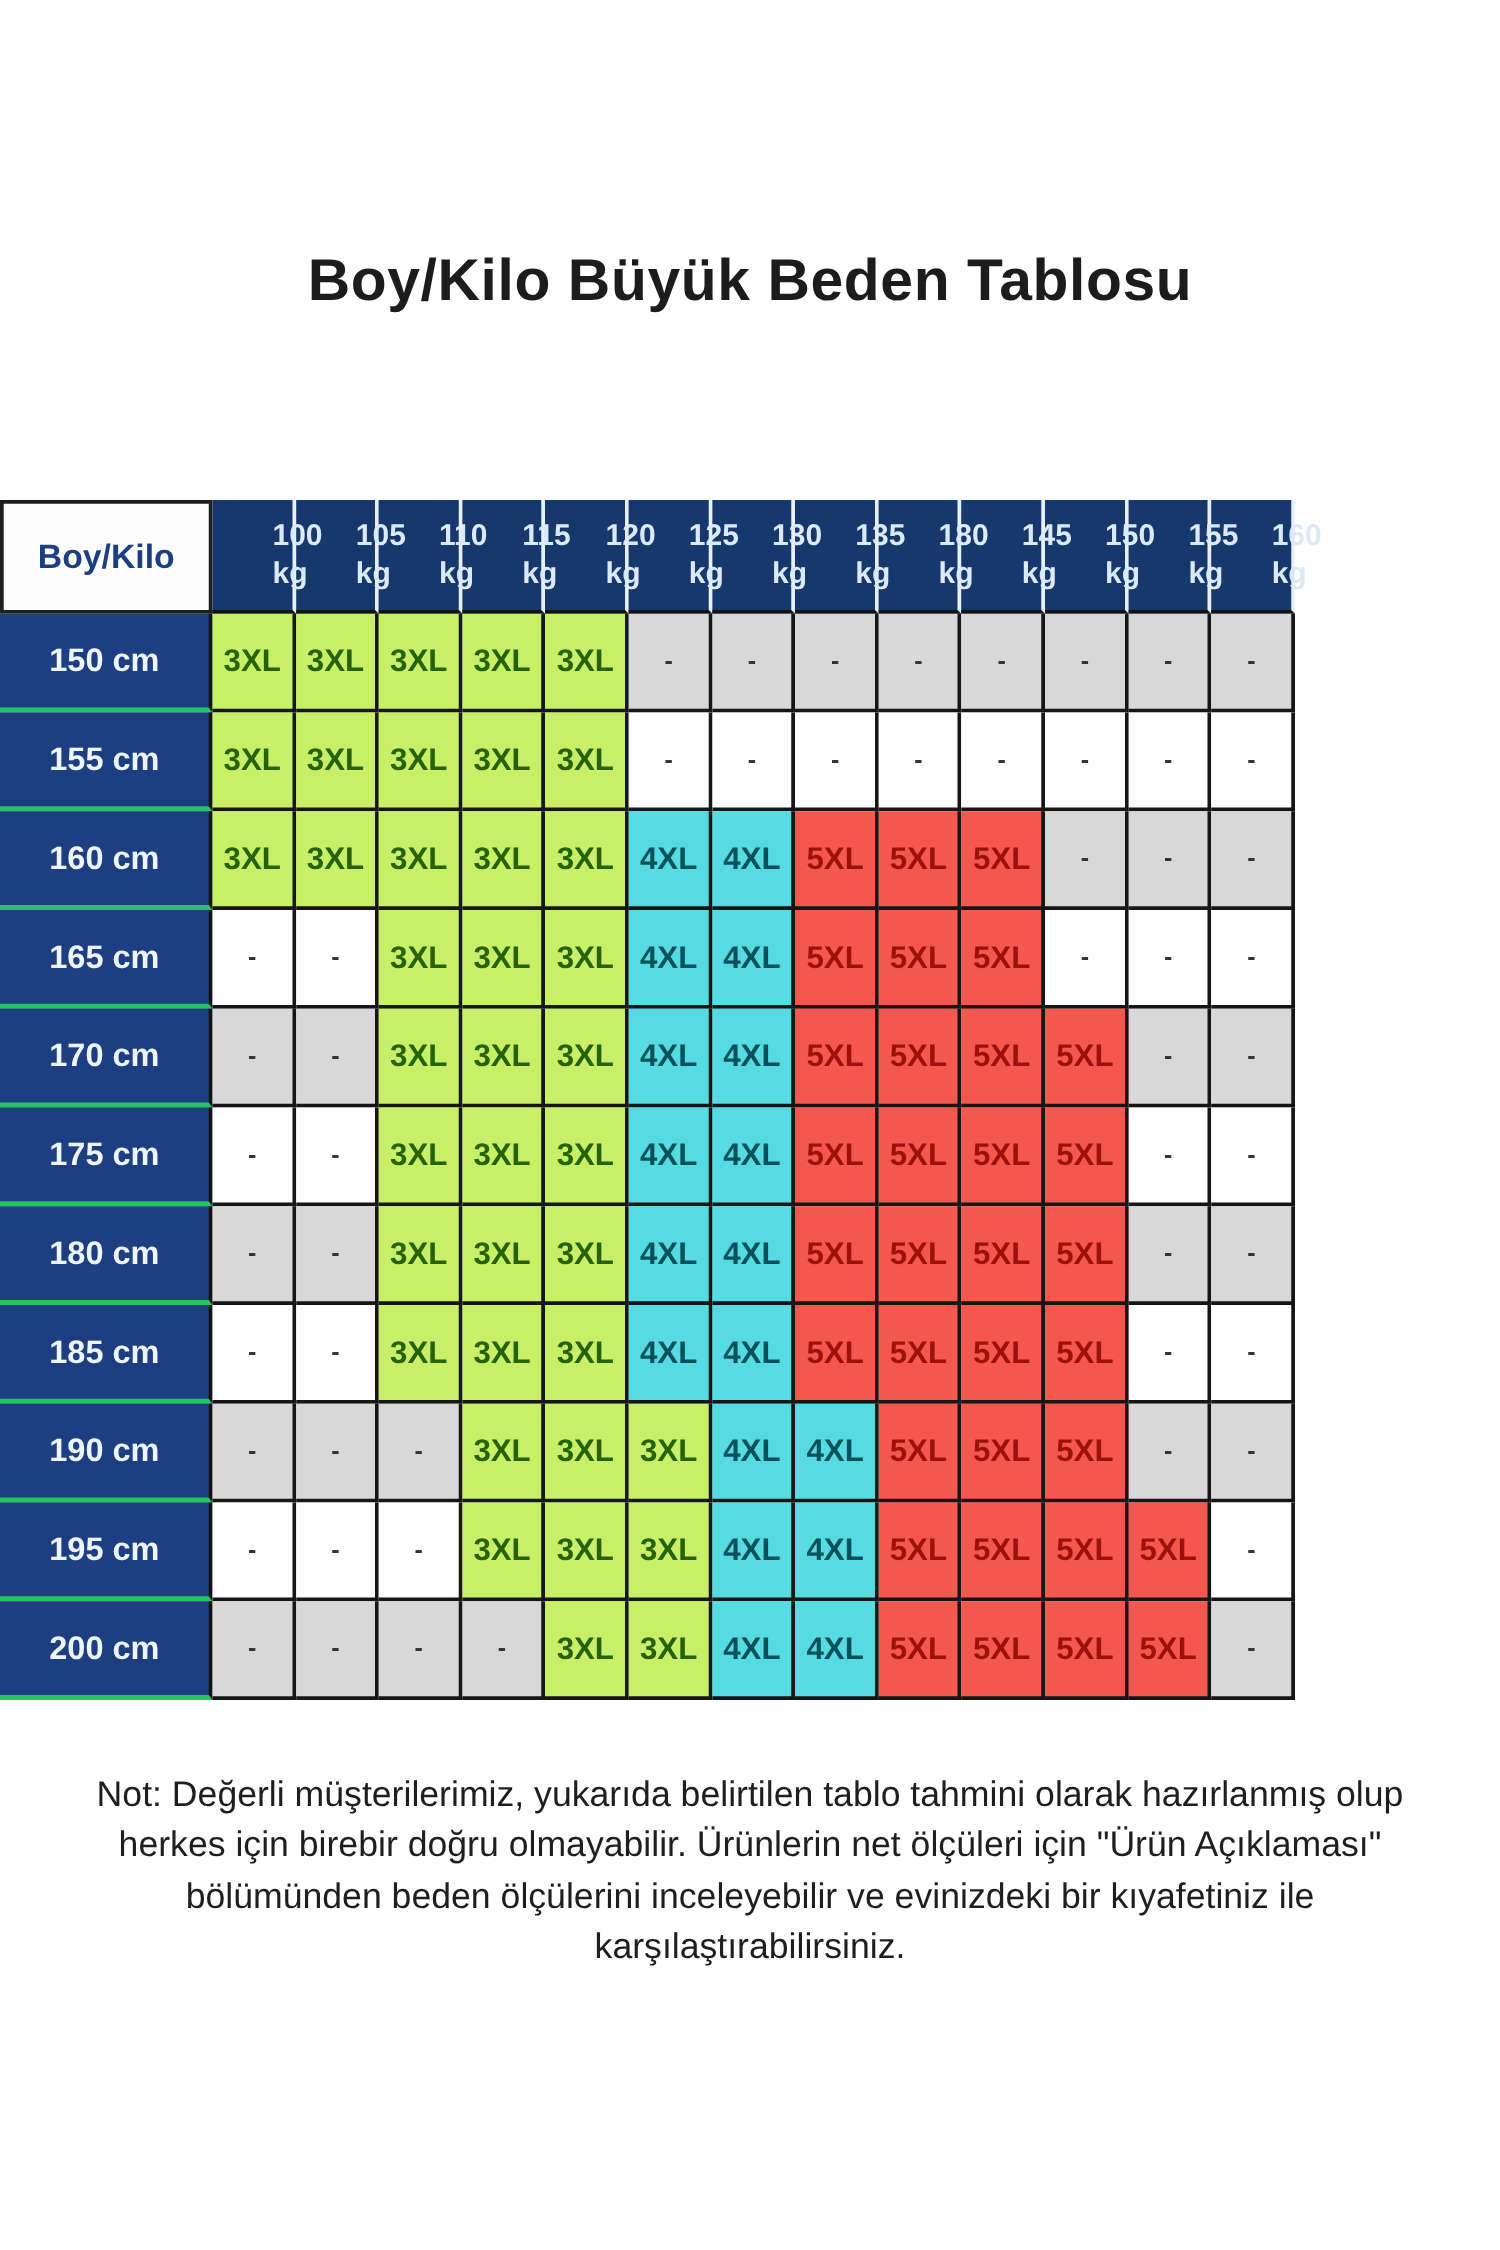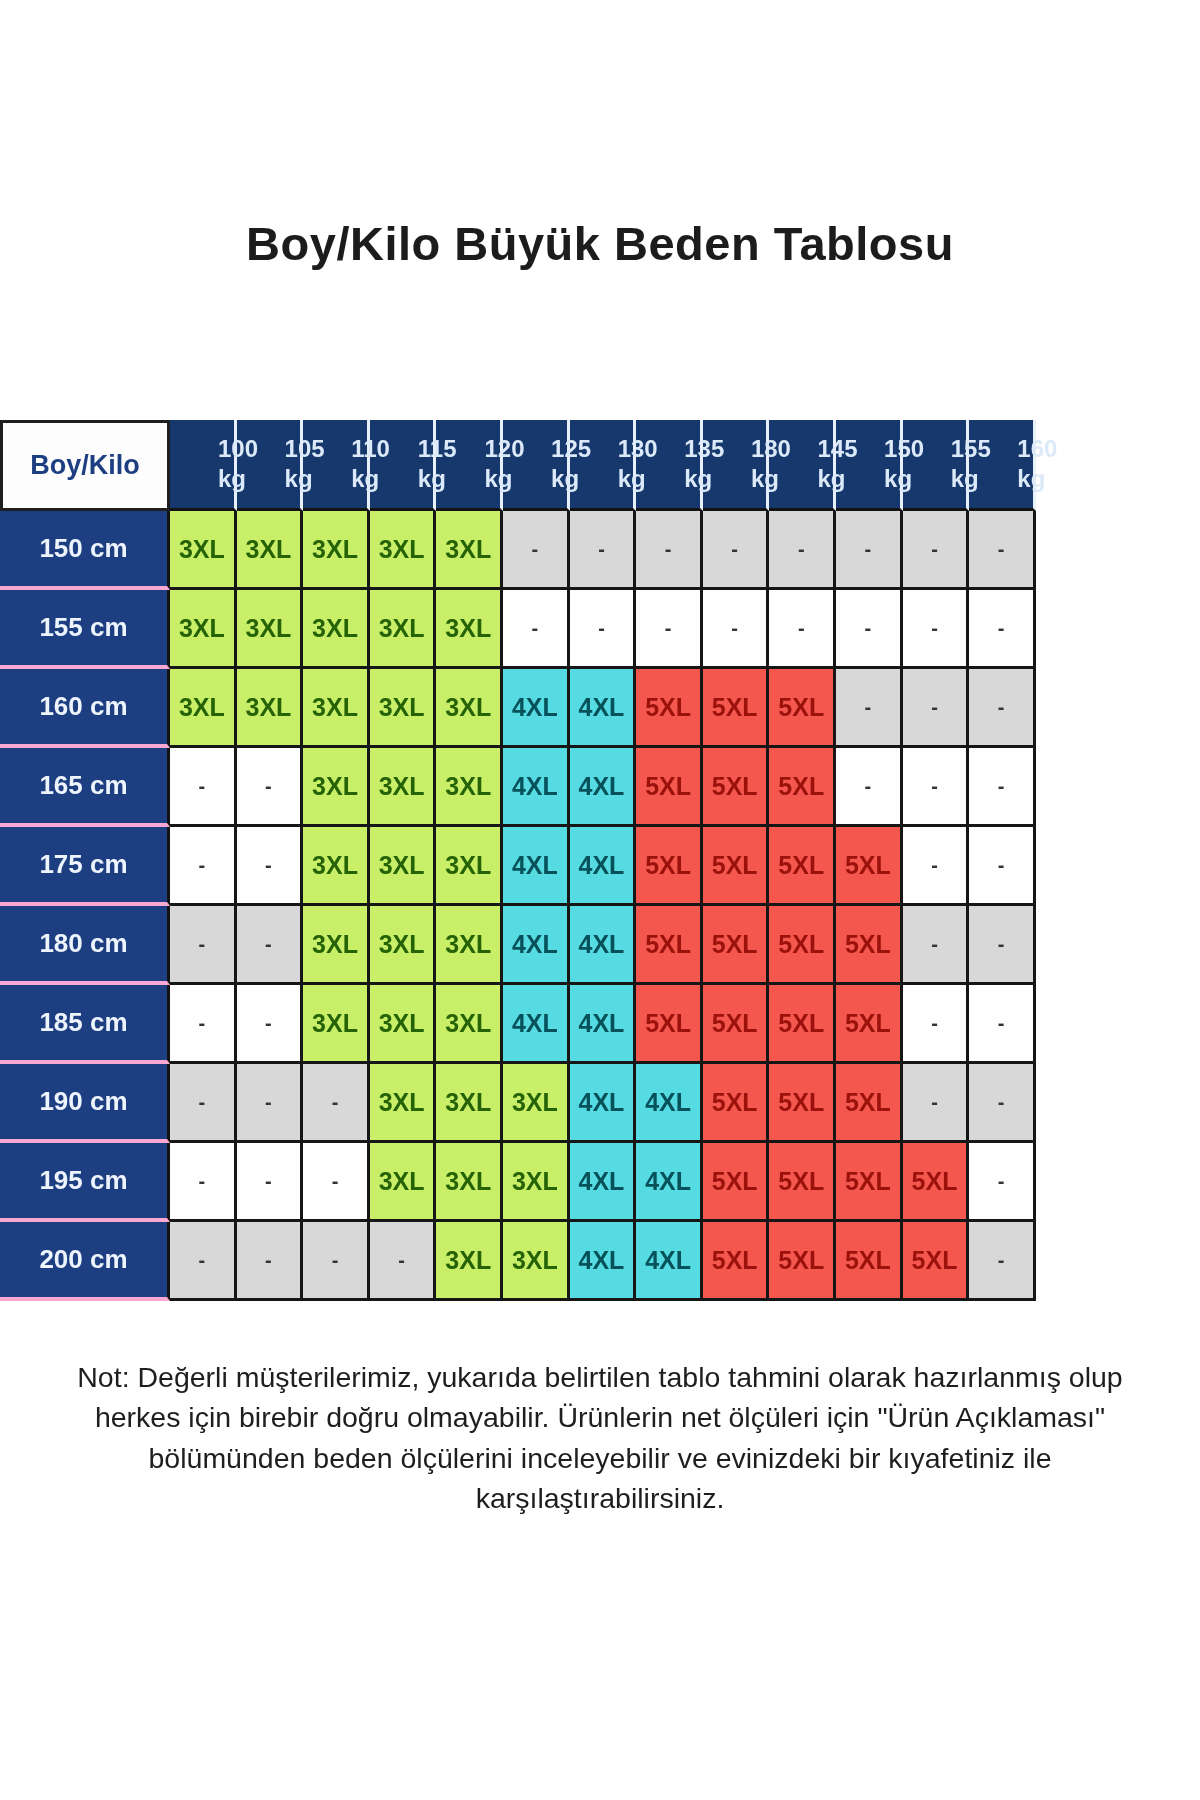--- a/index.html
+++ b/index.html
@@ -8,21 +8,20 @@
     width: 1200px; height: 1800px;
     background: #ffffff;
     font-family: "Liberation Sans", sans-serif;
     position: relative;
   }
   .top-band {
     position: relative;
     height: 400px;
     background: linear-gradient(180deg, #ffffff 0px, #ffffff 160px,
 romagna #d7d7d7 166px, #ededed 235px, #ffffff 330px);
-    margin-top: 20px;
   }
   .page-title {
     position: absolute;
     top: 196px; left: 0; right: 0;
     margin: 0;
     text-align: center;
     font-size: 47px;
     font-weight: 700;
     color: #1c1c1c;
     letter-spacing: 0.5px;
@@ -55,21 +54,21 @@
     border-right: 3px solid #e7f0fb;
     border-bottom: 3px solid #131313;
     padding-left: 48px;
   }
   td.label {
     background: var(--label-bg, #1d3f82);
     color: #eef4fc;
     font-size: 26px;
     font-weight: 700;
     border-right: 3px solid #131313;
-    border-bottom: 4px solid #f9a8d4;
+    border-bottom: 4px solid #22c55e;
   }
   td.data {
     border-right: 3px solid #161616;
     border-bottom: 3px solid #161616;
     font-size: 25px;
   }
   td.c3 { background: var(--green-bg, #c9ef69); color: var(--green-text, #266307); }
   td.c4 { background: var(--cyan-bg, #57dbe3);  color: var(--cyan-text, #07525a); }
   td.c5 { background: var(--red-bg, #f4574d);   color: var(--red-text, #9b120d); }
   td.empty { font-size: 20px; color: #333333; }
@@ -211,20 +210,36 @@
         <td class="data c3">3XL</td>
         <td class="data c4">4XL</td>
         <td class="data c4">4XL</td>
         <td class="data c5">5XL</td>
         <td class="data c5">5XL</td>
         <td class="data c5">5XL</td>
         <td class="data empty">-</td>
         <td class="data empty">-</td>
         <td class="data empty">-</td>
       </tr>
+      <tr class="even">
+        <td class="label">170 cm</td>
+        <td class="data empty">-</td>
+        <td class="data empty">-</td>
+        <td class="data c3">3XL</td>
+        <td class="data c3">3XL</td>
+        <td class="data c3">3XL</td>
+        <td class="data c4">4XL</td>
+        <td class="data c4">4XL</td>
+        <td class="data c5">5XL</td>
+        <td class="data c5">5XL</td>
+        <td class="data c5">5XL</td>
+        <td class="data c5">5XL</td>
+        <td class="data empty">-</td>
+        <td class="data empty">-</td>
+      </tr>
       <tr class="odd">
         <td class="label">175 cm</td>
         <td class="data empty">-</td>
         <td class="data empty">-</td>
         <td class="data c3">3XL</td>
         <td class="data c3">3XL</td>
         <td class="data c3">3XL</td>
         <td class="data c4">4XL</td>
         <td class="data c4">4XL</td>
         <td class="data c5">5XL</td>

